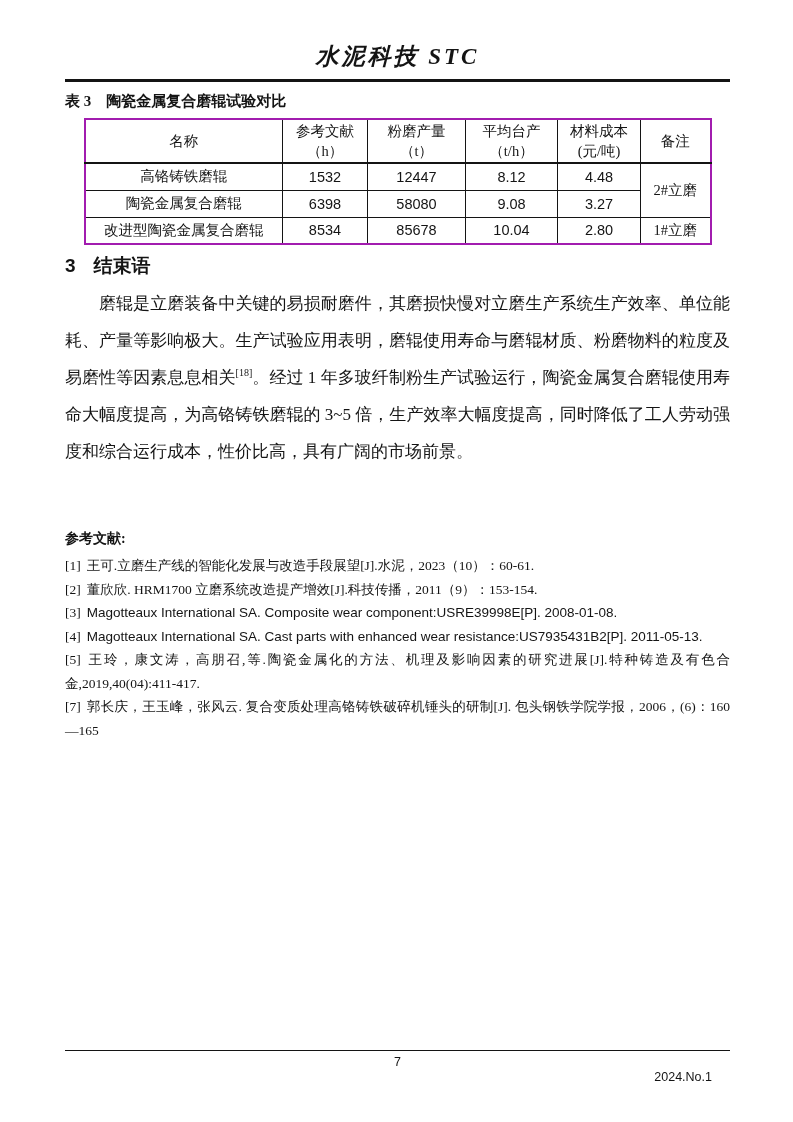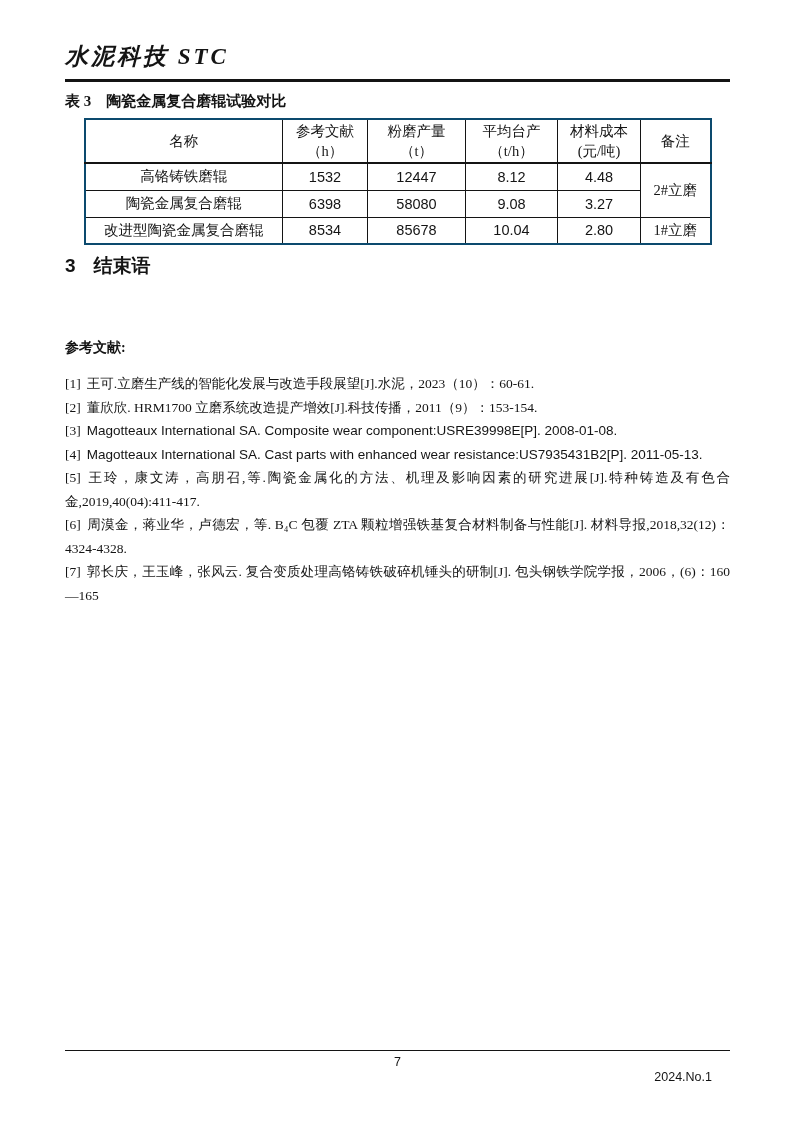--- a/index.html
+++ b/index.html
@@ -4,51 +4,51 @@
 <style>
   * { margin:0; padding:0; box-sizing:border-box; }
   html,body { background:#888; }
   .page {
     width:793px; height:1122px; background:#ffffff; margin:0 auto;
     position:relative; overflow:hidden;
     font-family:"Liberation Serif","DejaVu Serif",serif; color:#141414;
     padding:42px 63px 0 65px;
   }
   .journal-title {
-    font-size:23px; font-weight:bold; font-style:italic;
+    text-align:center; font-size:23px; font-weight:bold; font-style:italic;
     letter-spacing:3px; height:30px; line-height:30px;
   }
   .header-rule { border:none; border-top:3px solid #141414; margin-top:7px; }
   .p-body {
     font-size:17px; line-height:38px; text-align:justify;
   }
   .intro { margin-top:4px; }
   .table-caption {
     text-align:left; font-weight:bold; font-size:15px; margin-top:10px; height:20px;
   }
   table.cmp {
     border-collapse:collapse; margin:6px auto 8px; table-layout:fixed;
-    width:626px; border:2px solid #0c4a6e;
+    width:626px; border:2px solid #a21caf;
   }
   table.cmp th, table.cmp td {
     border:1px solid #141414; text-align:center; vertical-align:middle;
     font-weight:normal; font-size:14.5px; padding:0 2px; overflow:hidden;
   }
   table.cmp thead th { height:44px; border-bottom:2px solid #141414; line-height:20px; }
   table.cmp tbody td { height:27px; }
   td.num { font-family:"Liberation Sans","DejaVu Sans",sans-serif; font-size:14px; }
   .sec-heading {
     margin-top:2px; font-family:"Liberation Sans","DejaVu Sans",sans-serif;
     font-weight:bold; font-size:19px; height:26px; line-height:26px;
   }
   .sec-heading .sec-num { margin-right:18px; }
   .conclusion { margin-top:6px; text-indent:2em; line-height:37px; }
   sup.refmark { font-size:10px; line-height:0; }
   .refs { margin-top:58px; }
-  .refs-heading { font-size:14px; font-weight:bold; height:22px; line-height:22px; margin-bottom:13px; }
+  .refs-heading { font-size:14px; font-weight:bold; height:22px; line-height:22px; margin-bottom:4px; }
   .ref-item { font-size:13.5px; line-height:23.5px; text-align:justify; }
   .ref-item .ref-label { font-family:"Liberation Serif","DejaVu Serif",serif; margin-right:6px; }
   .ref-item.en .ref-text { font-family:"Liberation Sans","DejaVu Sans",sans-serif; }
   .footer {
     position:absolute; left:65px; right:63px; top:1050px;
     border-top:1.5px solid #141414; height:26px;
     font-family:"Liberation Sans","DejaVu Sans",sans-serif; font-size:12.5px;
   }
   .footer .page-num { position:absolute; left:50%; transform:translateX(-50%); top:4px; }
   .footer .issue { position:absolute; right:18px; top:19px; }
@@ -123,29 +123,29 @@
         <td class="num">2.80</td>
         <td>1#立磨</td>
       </tr>
     </tbody>
   </table>
 
   <div class="sec-heading">
     <span class="sec-num">3</span><span>结束语</span>
   </div>
 
+  <p class="p-body conclusion"><span>磨辊是立磨装备中关键的易损耐磨件，其磨损快慢对立磨生产系统生产效率、单位能耗、产量等影响极大。生产试验应用表明，磨辊使用寿命与磨辊材质、粉磨物料的粒度及易磨性等因素息息相关</span><sup class="refmark">[18]</sup><span>。经过 1 年多玻纤制粉生产试验运行，陶瓷金属复合磨辊使用寿命大幅度提高，为高铬铸铁磨辊的 3~5 倍，生产效率大幅度提高，同时降低了工人劳动强度和综合运行成本，性价比高，具有广阔的市场前景。</span></p>
 
   <div class="refs">
     <div class="refs-heading">参考文献:</div>
     <div class="ref-item"><span class="ref-label">[1]</span><span class="ref-text">王可.立磨生产线的智能化发展与改造手段展望[J].水泥，2023（10）：60-61.</span></div>
     <div class="ref-item"><span class="ref-label">[2]</span><span class="ref-text">董欣欣. HRM1700 立磨系统改造提产增效[J].科技传播，2011（9）：153-154.</span></div>
     <div class="ref-item en"><span class="ref-label">[3]</span><span class="ref-text">Magotteaux International SA. Composite wear component:USRE39998E[P]. 2008-01-08.</span></div>
     <div class="ref-item en"><span class="ref-label">[4]</span><span class="ref-text">Magotteaux International SA. Cast parts with enhanced wear resistance:US7935431B2[P]. 2011-05-13.</span></div>
     <div class="ref-item"><span class="ref-label">[5]</span><span class="ref-text">王玲，康文涛，高朋召,等.陶瓷金属化的方法、机理及影响因素的研究进展[J].特种铸造及有色合金,2019,40(04):411-417.</span></div>
-    <div class="ref-item"><span class="ref-label">[6]</span><span class="ref-text">周漠金，蒋业华，卢德宏，等. B₄C 包覆 ZTA 颗粒增强铁基复合材料制备与性能[J]. 材料导报,2018,32(12)：4324-4328.</span></div>
     <div class="ref-item"><span class="ref-label">[7]</span><span class="ref-text">郭长庆，王玉峰，张风云. 复合变质处理高铬铸铁破碎机锤头的研制[J]. 包头钢铁学院学报，2006，(6)：160—165</span></div>
   </div>
 
   <div class="footer">
     <span class="page-num">7</span>
     <span class="issue">2024.No.1</span>
   </div>
 
 </div>
 

